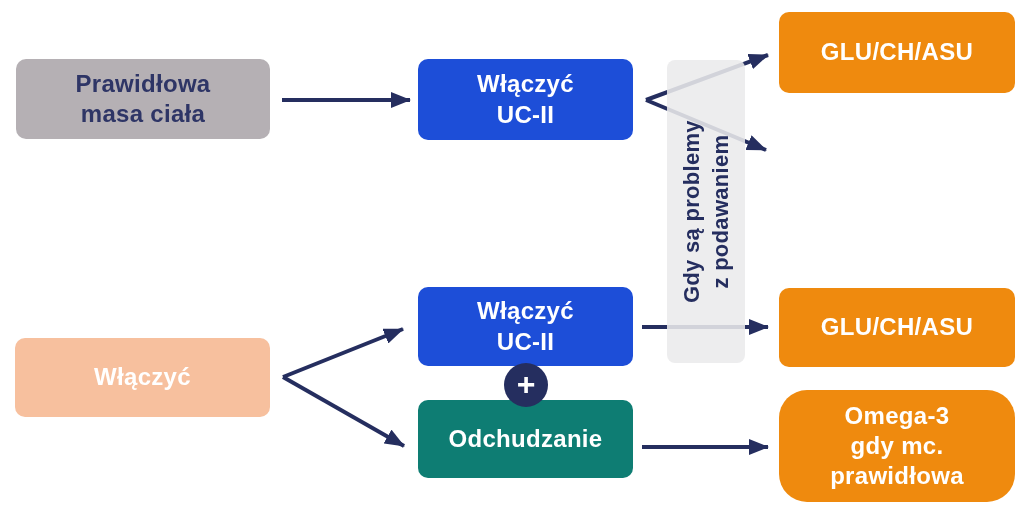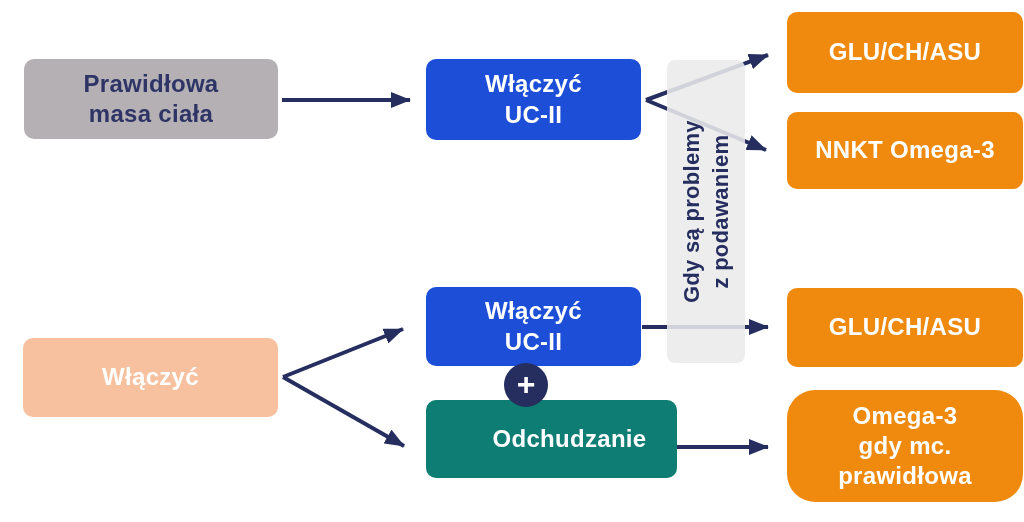--- a/index.html
+++ b/index.html
@@ -27,26 +27,25 @@
     align-items: center;
     justify-content: center;
     text-align: center;
     font-weight: bold;
     font-size: 24px;
     line-height: 1.26;
     letter-spacing: 0.3px;
     color: #ffffff;
     white-space: pre-line;
     z-index: 3;
-    margin-left: 8px;
   }
   .gray   { background: #b5b0b4; color: #2e3566; }
   .green  { background: #1d4ed8; }
   .orange { background: #ef8a0e; }
-  .teal   { background: #0e7d73; padding-left: 36px; }
+  .teal   { background: #0e7d73; }
   .peach  { background: #f7c09e; }
 
   .n-normal-weight     { left: 16px;  top: 59px;  width: 254px; height: 80px; }
   .n-ucii-top          { left: 418px; top: 59px;  width: 215px; height: 81px; }
   .n-glu-top           { left: 779px; top: 12px;  width: 236px; height: 81px; }
   .n-nnkt              { left: 779px; top: 112px; width: 236px; height: 77px; }
   .n-obesity           { left: 15px;  top: 338px; width: 255px; height: 79px; }
   .n-ucii-bottom       { left: 418px; top: 287px; width: 215px; height: 79px; }
   .n-slimming          { left: 418px; top: 400px; width: 215px; height: 78px; }
   .n-glu-bottom        { left: 779px; top: 288px; width: 236px; height: 79px; }
@@ -121,21 +120,20 @@
   </div>
 
   <div class="node gray n-normal-weight">Prawidłowa
 masa ciała</div>
 
   <div class="node green n-ucii-top">Włączyć
 UC-II</div>
 
   <div class="node orange n-glu-top">GLU/CH/ASU</div>
 
-  <div class="node orange n-nnkt">NNKT Omega-3</div>
 
   <div class="node peach n-obesity">Włączyć</div>
 
   <div class="node green n-ucii-bottom">Włączyć
 UC-II</div>
 
   <div class="node teal n-slimming">Odchudzanie</div>
 
   <div class="node orange n-glu-bottom">GLU/CH/ASU</div>
 

